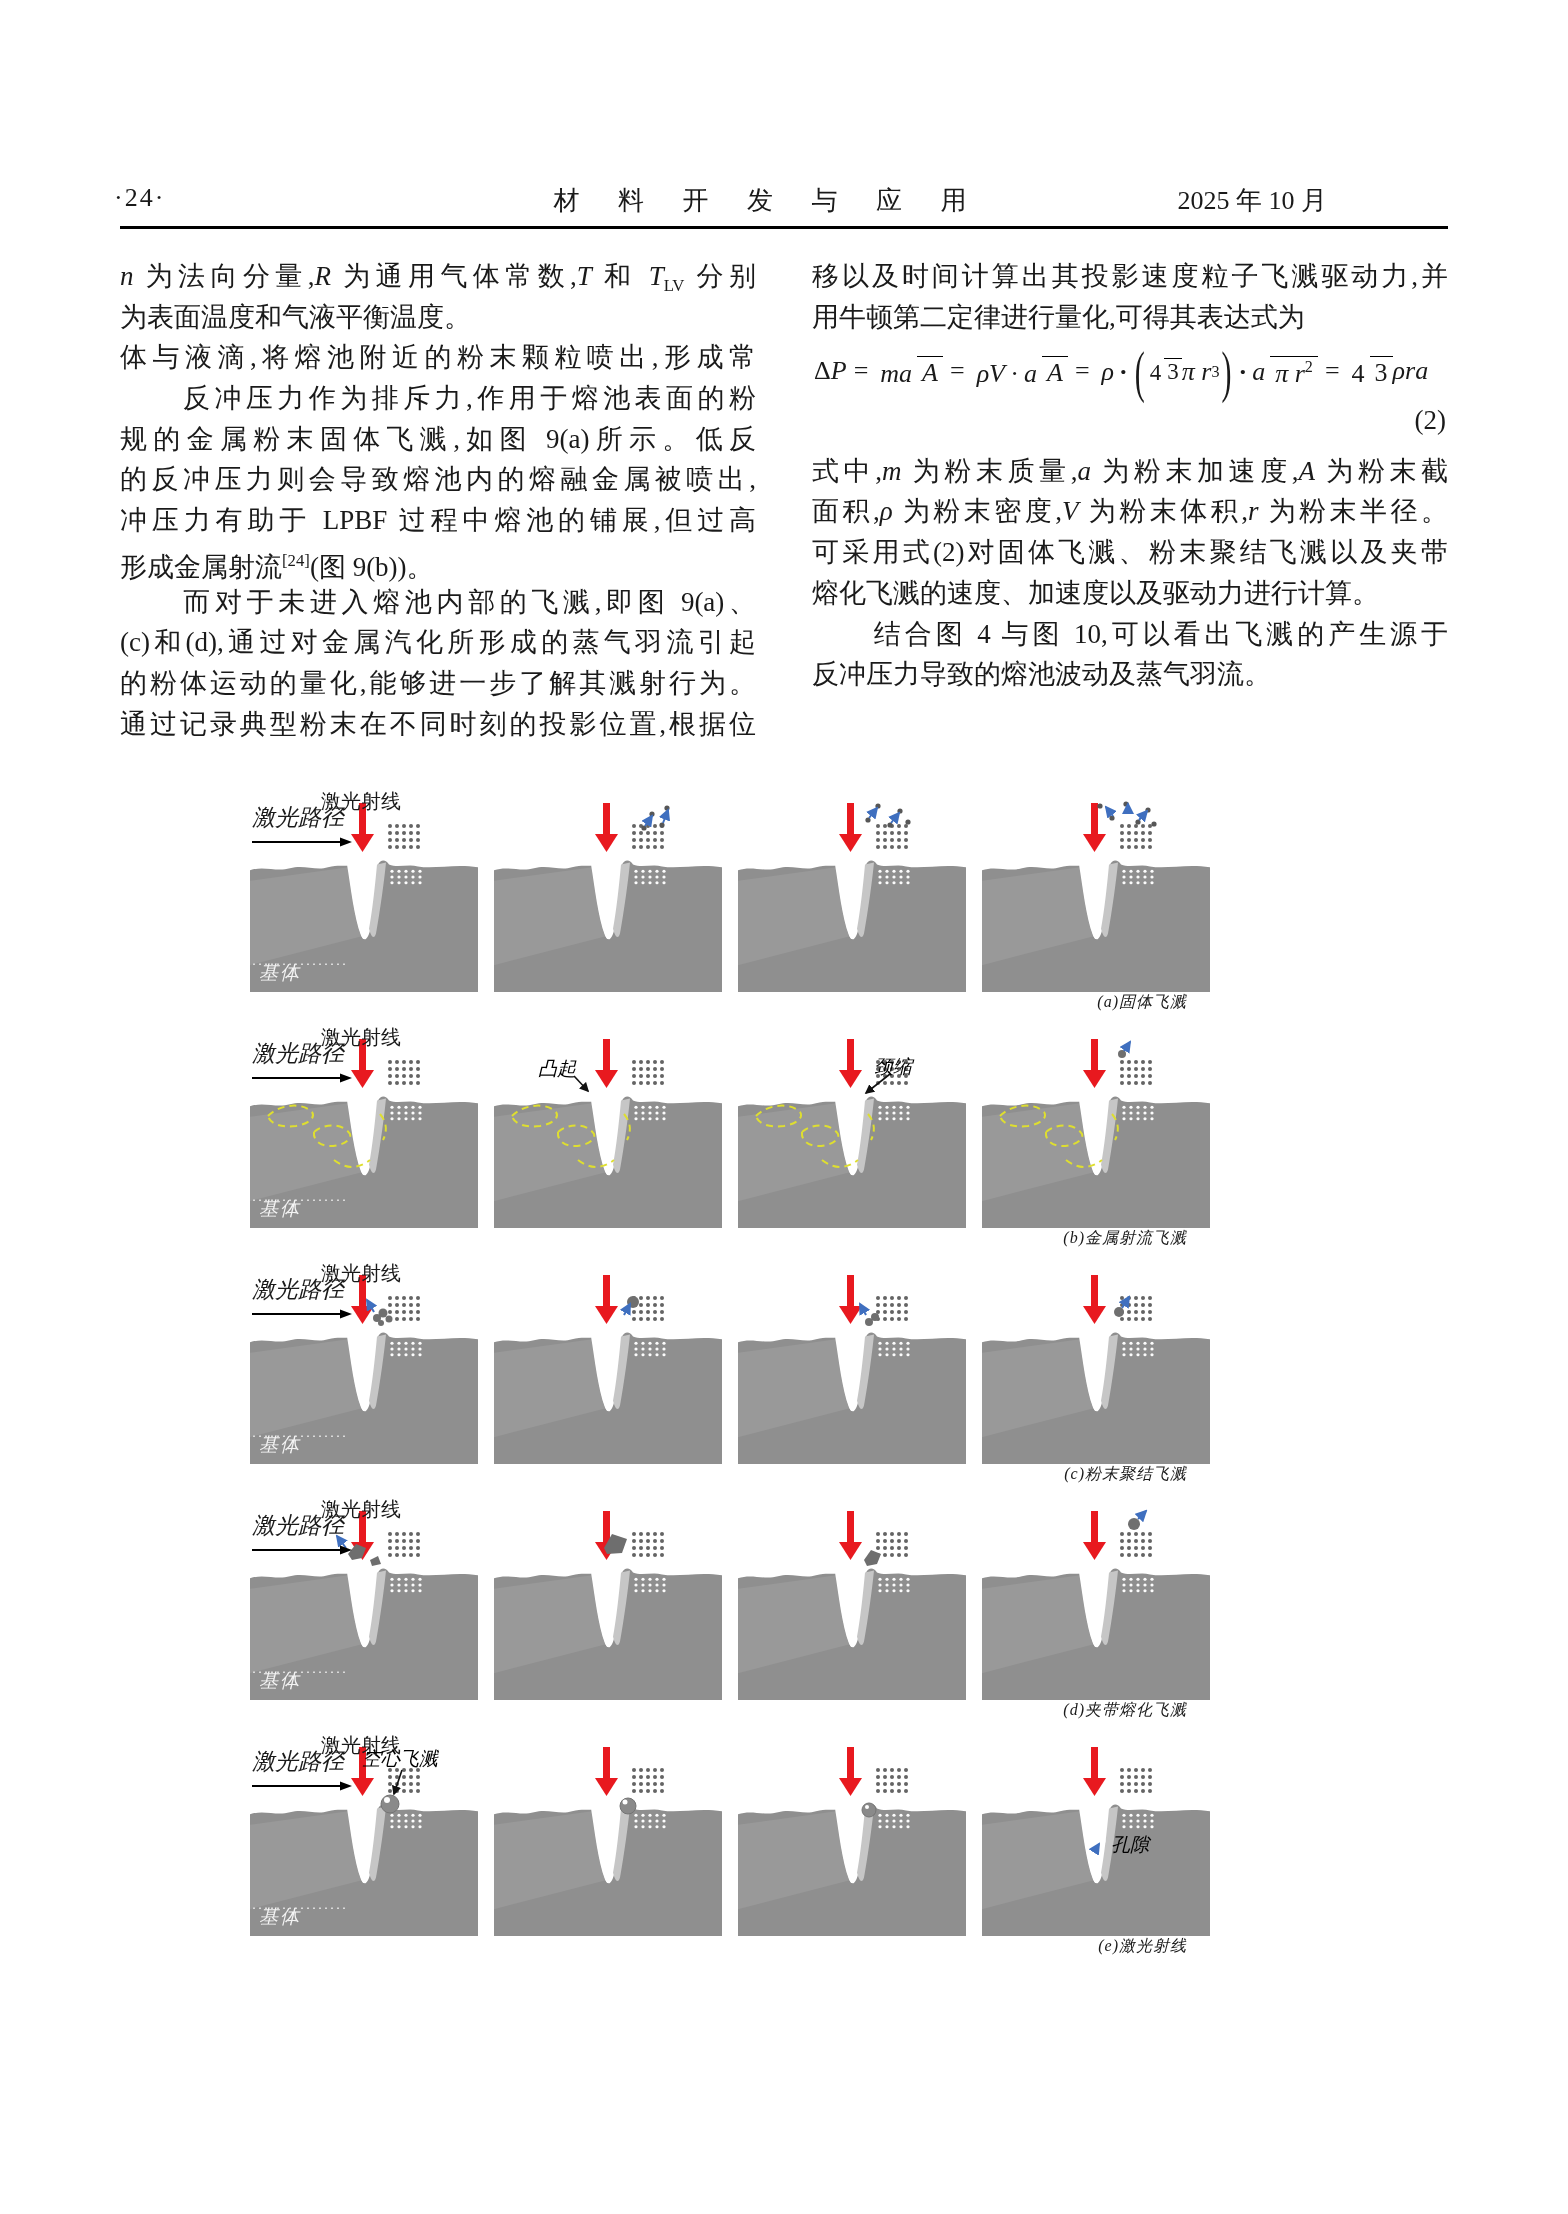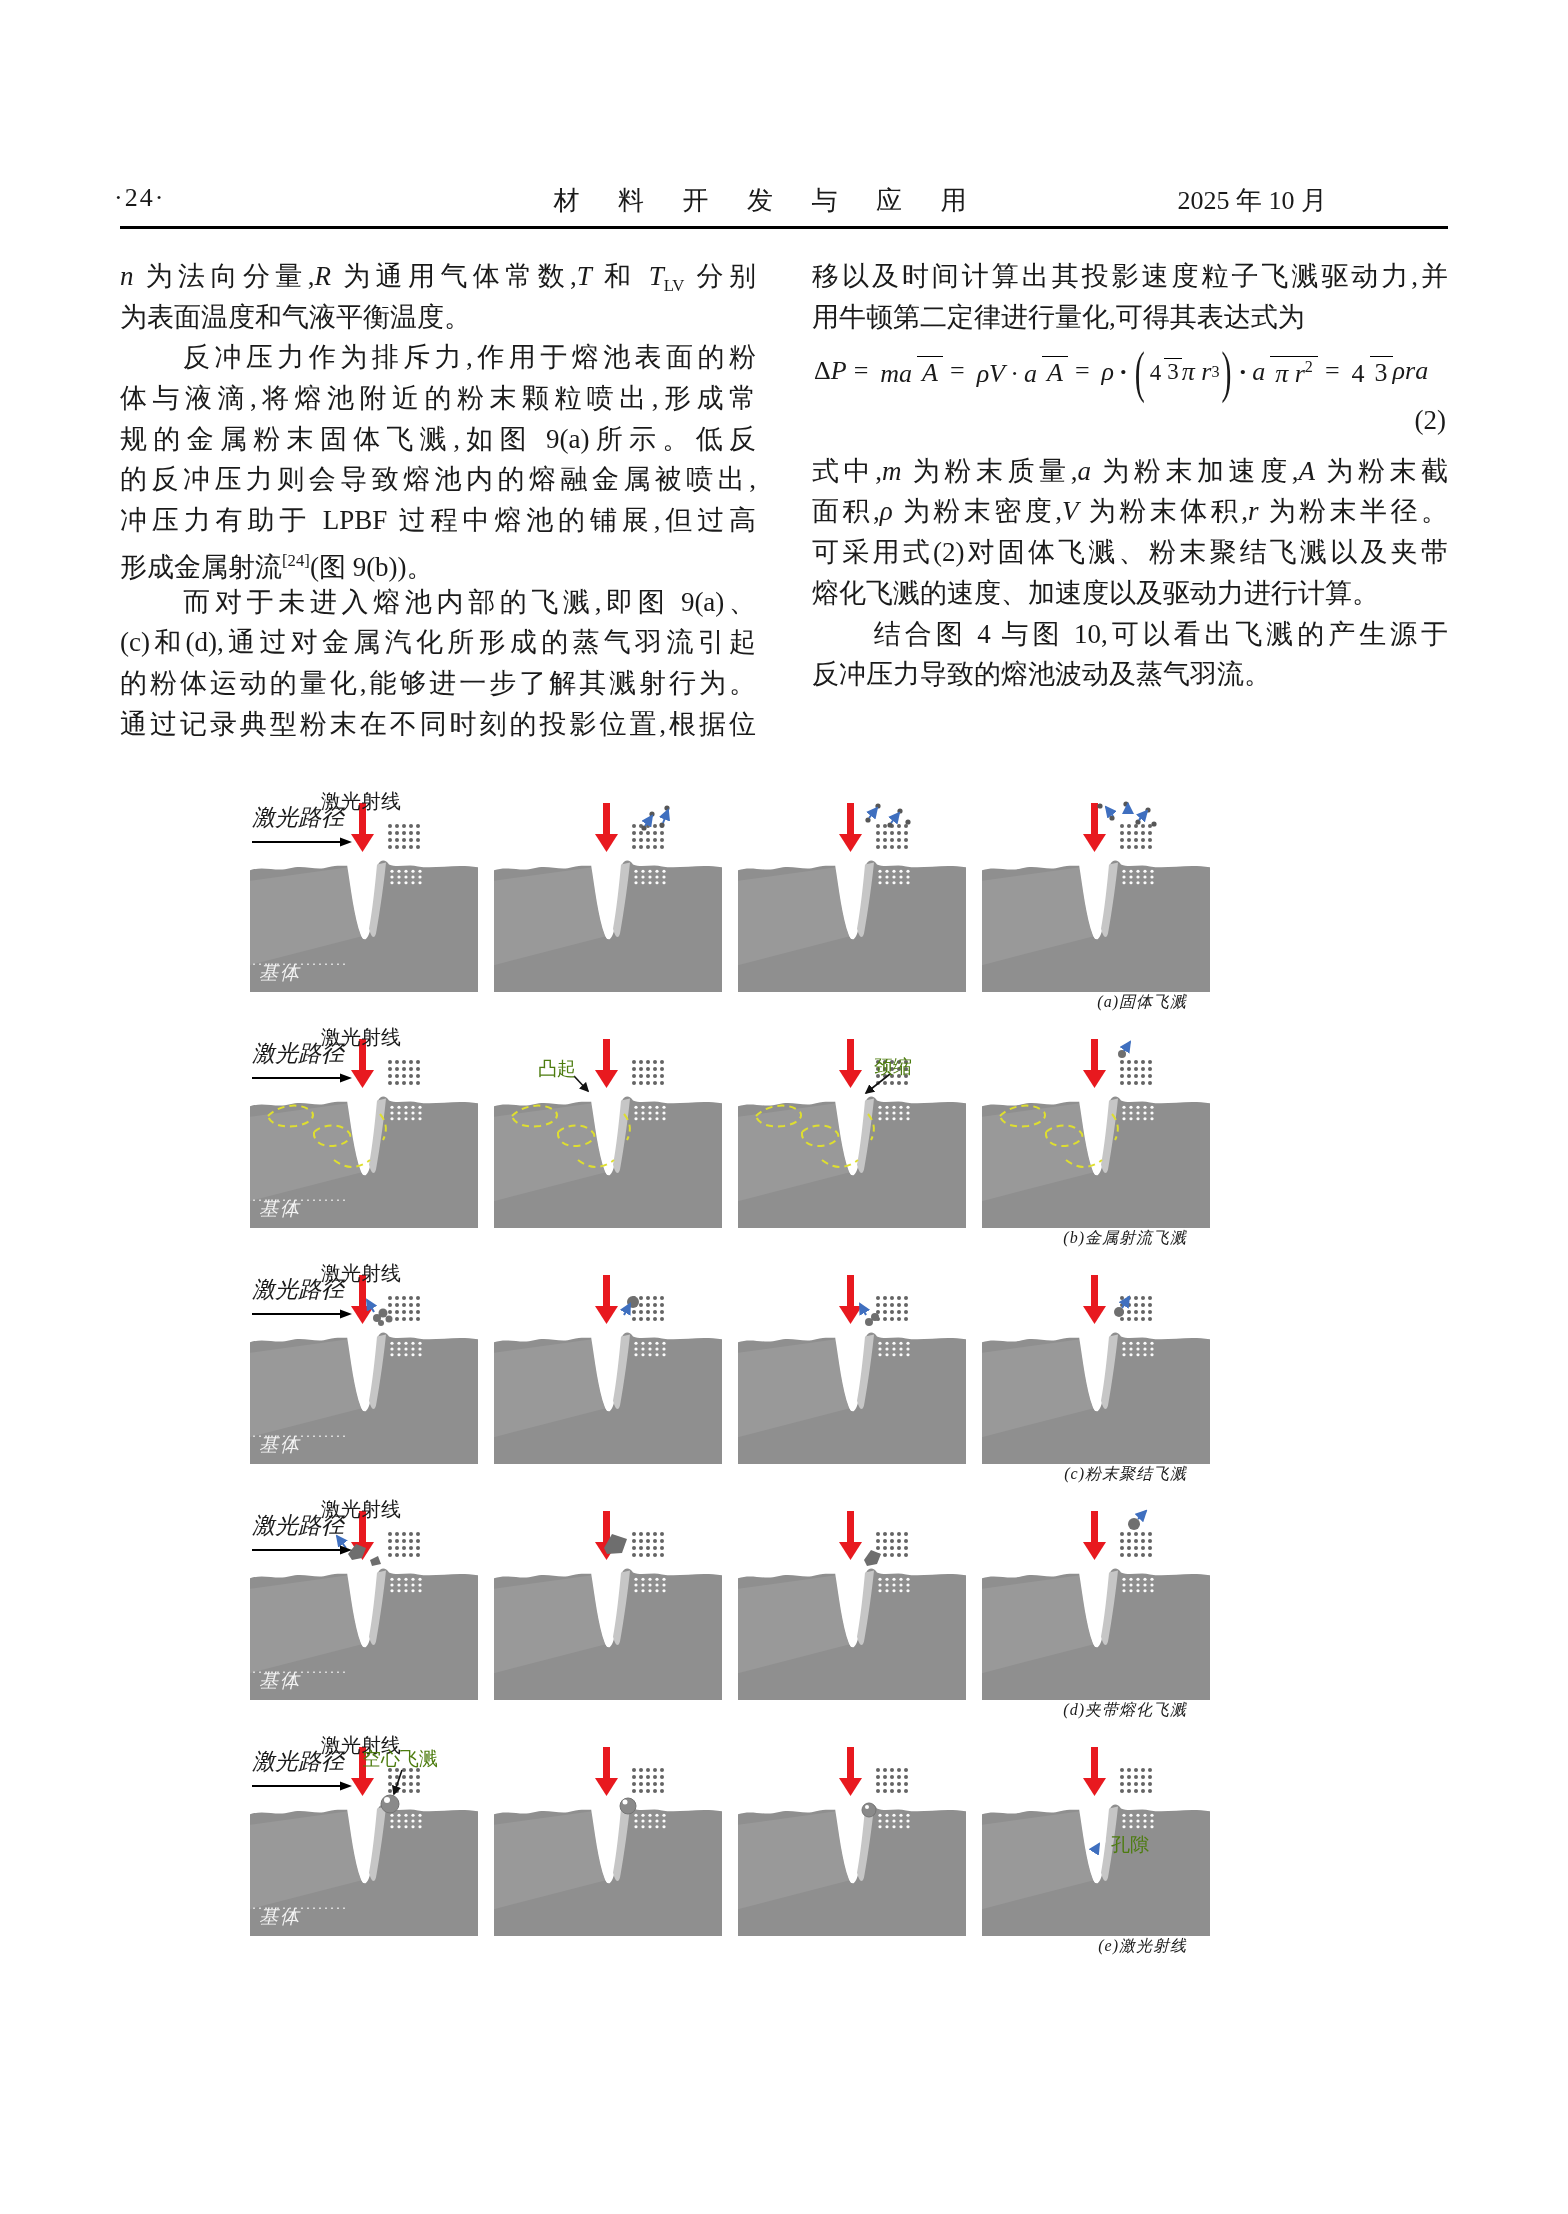--- a/index.html
+++ b/index.html
@@ -40,41 +40,41 @@
   .panel{position:relative;width:228px;height:192px;}
   .panel svg{display:block;position:absolute;left:0;top:0;}
   .ground-svg{top:52px !important;}
   .overlay-svg{z-index:3;}
   .beam-label{position:absolute;left:176px;top:-2px;width:120px;text-align:center;
               font-size:20px;z-index:4;margin-top:8px;}
   .lpath{position:absolute;left:127px;top:20px;width:112px;z-index:4;}
   .lpath .t{font-size:23px;font-style:italic;white-space:nowrap;}
   .sub-label{position:absolute;left:9px;bottom:6px;color:#f4f4f4;font-size:19px;
              font-style:italic;z-index:4;letter-spacing:2px;}
-  .ann{position:absolute;font-size:19px;color:#4d7c0f;white-space:nowrap;z-index:5;}
+  .ann{position:absolute;font-size:19px;font-style:italic;color:#000000;white-space:nowrap;z-index:5;}
   .p-caption{position:absolute;left:0;top:210px;width:1062px;text-align:right;
              font-size:16px;font-style:italic;letter-spacing:1px;}
 </style>
 </head>
 <body>
 
 <div class="page">
 
   <div class="hdr">
     <span class="pno">·24·</span>
     <span class="jrnl">材 料 开 发 与 应 用</span>
     <span class="dt">2025 年 10 月</span>
   </div>
   <div class="hdr-rule"></div>
 
   <div class="col col-l" id="left-col">
       <div class="bline"><i>n</i> 为法向分量,<i>R</i> 为通用气体常数,<i>T</i> 和 <i>T</i><sub>LV</sub> 分别</div>
       <div class="bline endline">为表面温度和气液平衡温度。</div>
+      <div class="bline">体与液滴,将熔池附近的粉末颗粒喷出,形成常</div>
       <div class="bline">　　反冲压力作为排斥力,作用于熔池表面的粉</div>
-      <div class="bline">体与液滴,将熔池附近的粉末颗粒喷出,形成常</div>
       <div class="bline">规的金属粉末固体飞溅,如图 9(a)所示。低反</div>
       <div class="bline">的反冲压力则会导致熔池内的熔融金属被喷出,</div>
       <div class="bline">冲压力有助于 LPBF 过程中熔池的铺展,但过高</div>
       <div class="bline endline">形成金属射流<sup>[24]</sup>(图 9(b))。</div>
       <div class="bline">　　而对于未进入熔池内部的飞溅,即图 9(a)、</div>
       <div class="bline">(c)和(d),通过对金属汽化所形成的蒸气羽流引起</div>
       <div class="bline">的粉体运动的量化,能够进一步了解其溅射行为。</div>
       <div class="bline">通过记录典型粉末在不同时刻的投影位置,根据位</div>
     </div>
 

